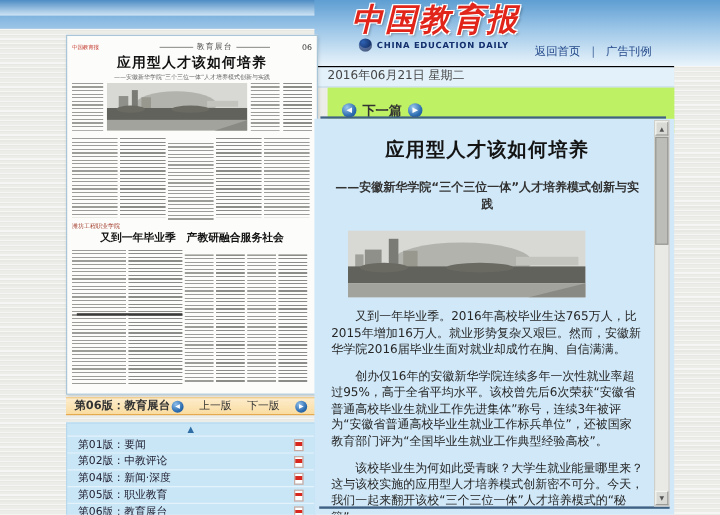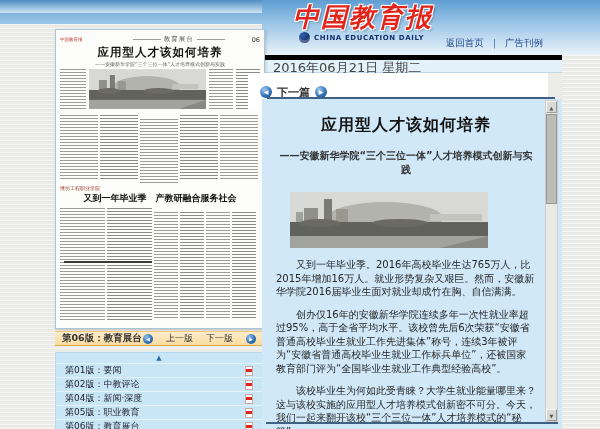--- a/index.html
+++ b/index.html
@@ -21,22 +21,22 @@
   .globe{width:11px;height:11px;border-radius:50%;
          background:radial-gradient(circle at 32% 28%,#2f62b4,#10295c 75%);
          box-shadow:inset 0 -3px 0 rgba(255,255,255,.25);}
   .logo-en{font-size:7px;font-weight:bold;color:#14306e;letter-spacing:.6px;}
   #header-links{right:57px;top:37px;font-size:9.5px;color:#24498a;white-space:nowrap;}
   #header-links span{cursor:pointer;}
   #header-links .sep{margin:0 3px;cursor:default;}
 
   
   #date-bar{left:262px;top:55px;width:300px;height:18px;box-sizing:border-box;
-            background:#e3f1fa;border-top:5px solid #000000;border-bottom:1px solid #c2d8e6;
-            font-size:13px;color:#444;line-height:16px;padding-left:11px;}
+            background:#e3f1fa;border-top:1px solid #000000;border-bottom:1px solid #c2d8e6;
+            font-size:10px;color:#444;line-height:16px;padding-left:11px;}
 
   
   #left-strip{left:0;top:0;width:262px;height:13px;
               background:linear-gradient(180deg,#4d8cc4,#cfe4f4);}
   #left-panel{left:0;top:24px;width:262px;height:416px;}
 
   #thumb{left:55px;top:5px;width:208px;height:298px;background:#fcfcfa;
          border:1px solid #a9c6d8;box-shadow:1px 1px 3px rgba(0,0,0,.18);cursor:pointer;}
   .mp-head{left:4px;top:5px;width:200px;height:9px;display:flex;justify-content:space-between;align-items:center;}
   .mp-masthead{font-size:4.5px;color:#c2352a;white-space:nowrap;overflow:hidden;width:46px;}
@@ -75,21 +75,21 @@
   #section-list{left:55px;top:328px;width:208px;height:88px;background:#c9e6f7;
                 border:1px solid #b6d9ee;box-sizing:border-box;overflow:hidden;}
   #collapse-row{height:10px;text-align:center;font-size:7px;line-height:10px;color:#2f6da5;cursor:pointer;}
   .sec-item{height:13px;display:flex;justify-content:space-between;align-items:center;
             padding:0 9px;font-size:9px;color:#223;cursor:pointer;
             border-top:1px solid rgba(255,255,255,.5);}
   .pdf-icon{width:8px;height:10px;box-sizing:border-box;border:1px solid #c9a9a0;
             background:linear-gradient(180deg,#fff 0 20%,#d8281e 20% 58%,#fff 58%);}
 
   
-  #toolbar-strip{left:248px;top:73px;width:300px;height:38px;background:#ffffff;
+  #toolbar-strip{left:273px;top:73px;width:300px;height:38px;background:#bef264;
                  display:flex;align-items:center;gap:5px;padding-left:12px;box-sizing:border-box;}
   #toolbar-label{font-size:11px;font-weight:bold;color:#333;cursor:pointer;}
   .tb-circle{width:12px;height:12px;border-radius:50%;color:#fff;font-size:6px;line-height:12px;
              text-align:center;cursor:pointer;
              background:radial-gradient(circle at 35% 30%,#9cc8ef,#2c6cb0 60%,#174f86);}
   #toolbar-line{left:267px;top:97px;width:288px;height:2px;background:#3f6184;}
   #article-panel{left:262px;top:99px;width:300px;height:330px;background:#d0e8f8;overflow:hidden;}
   #article-inner{padding:10px 26px 0 14px;}
   #article-title{text-align:center;font-family:"DejaVu Serif","Liberation Serif",serif;
                  font-size:16px;font-weight:bold;color:#141414;letter-spacing:1px;margin-top:6px;}

